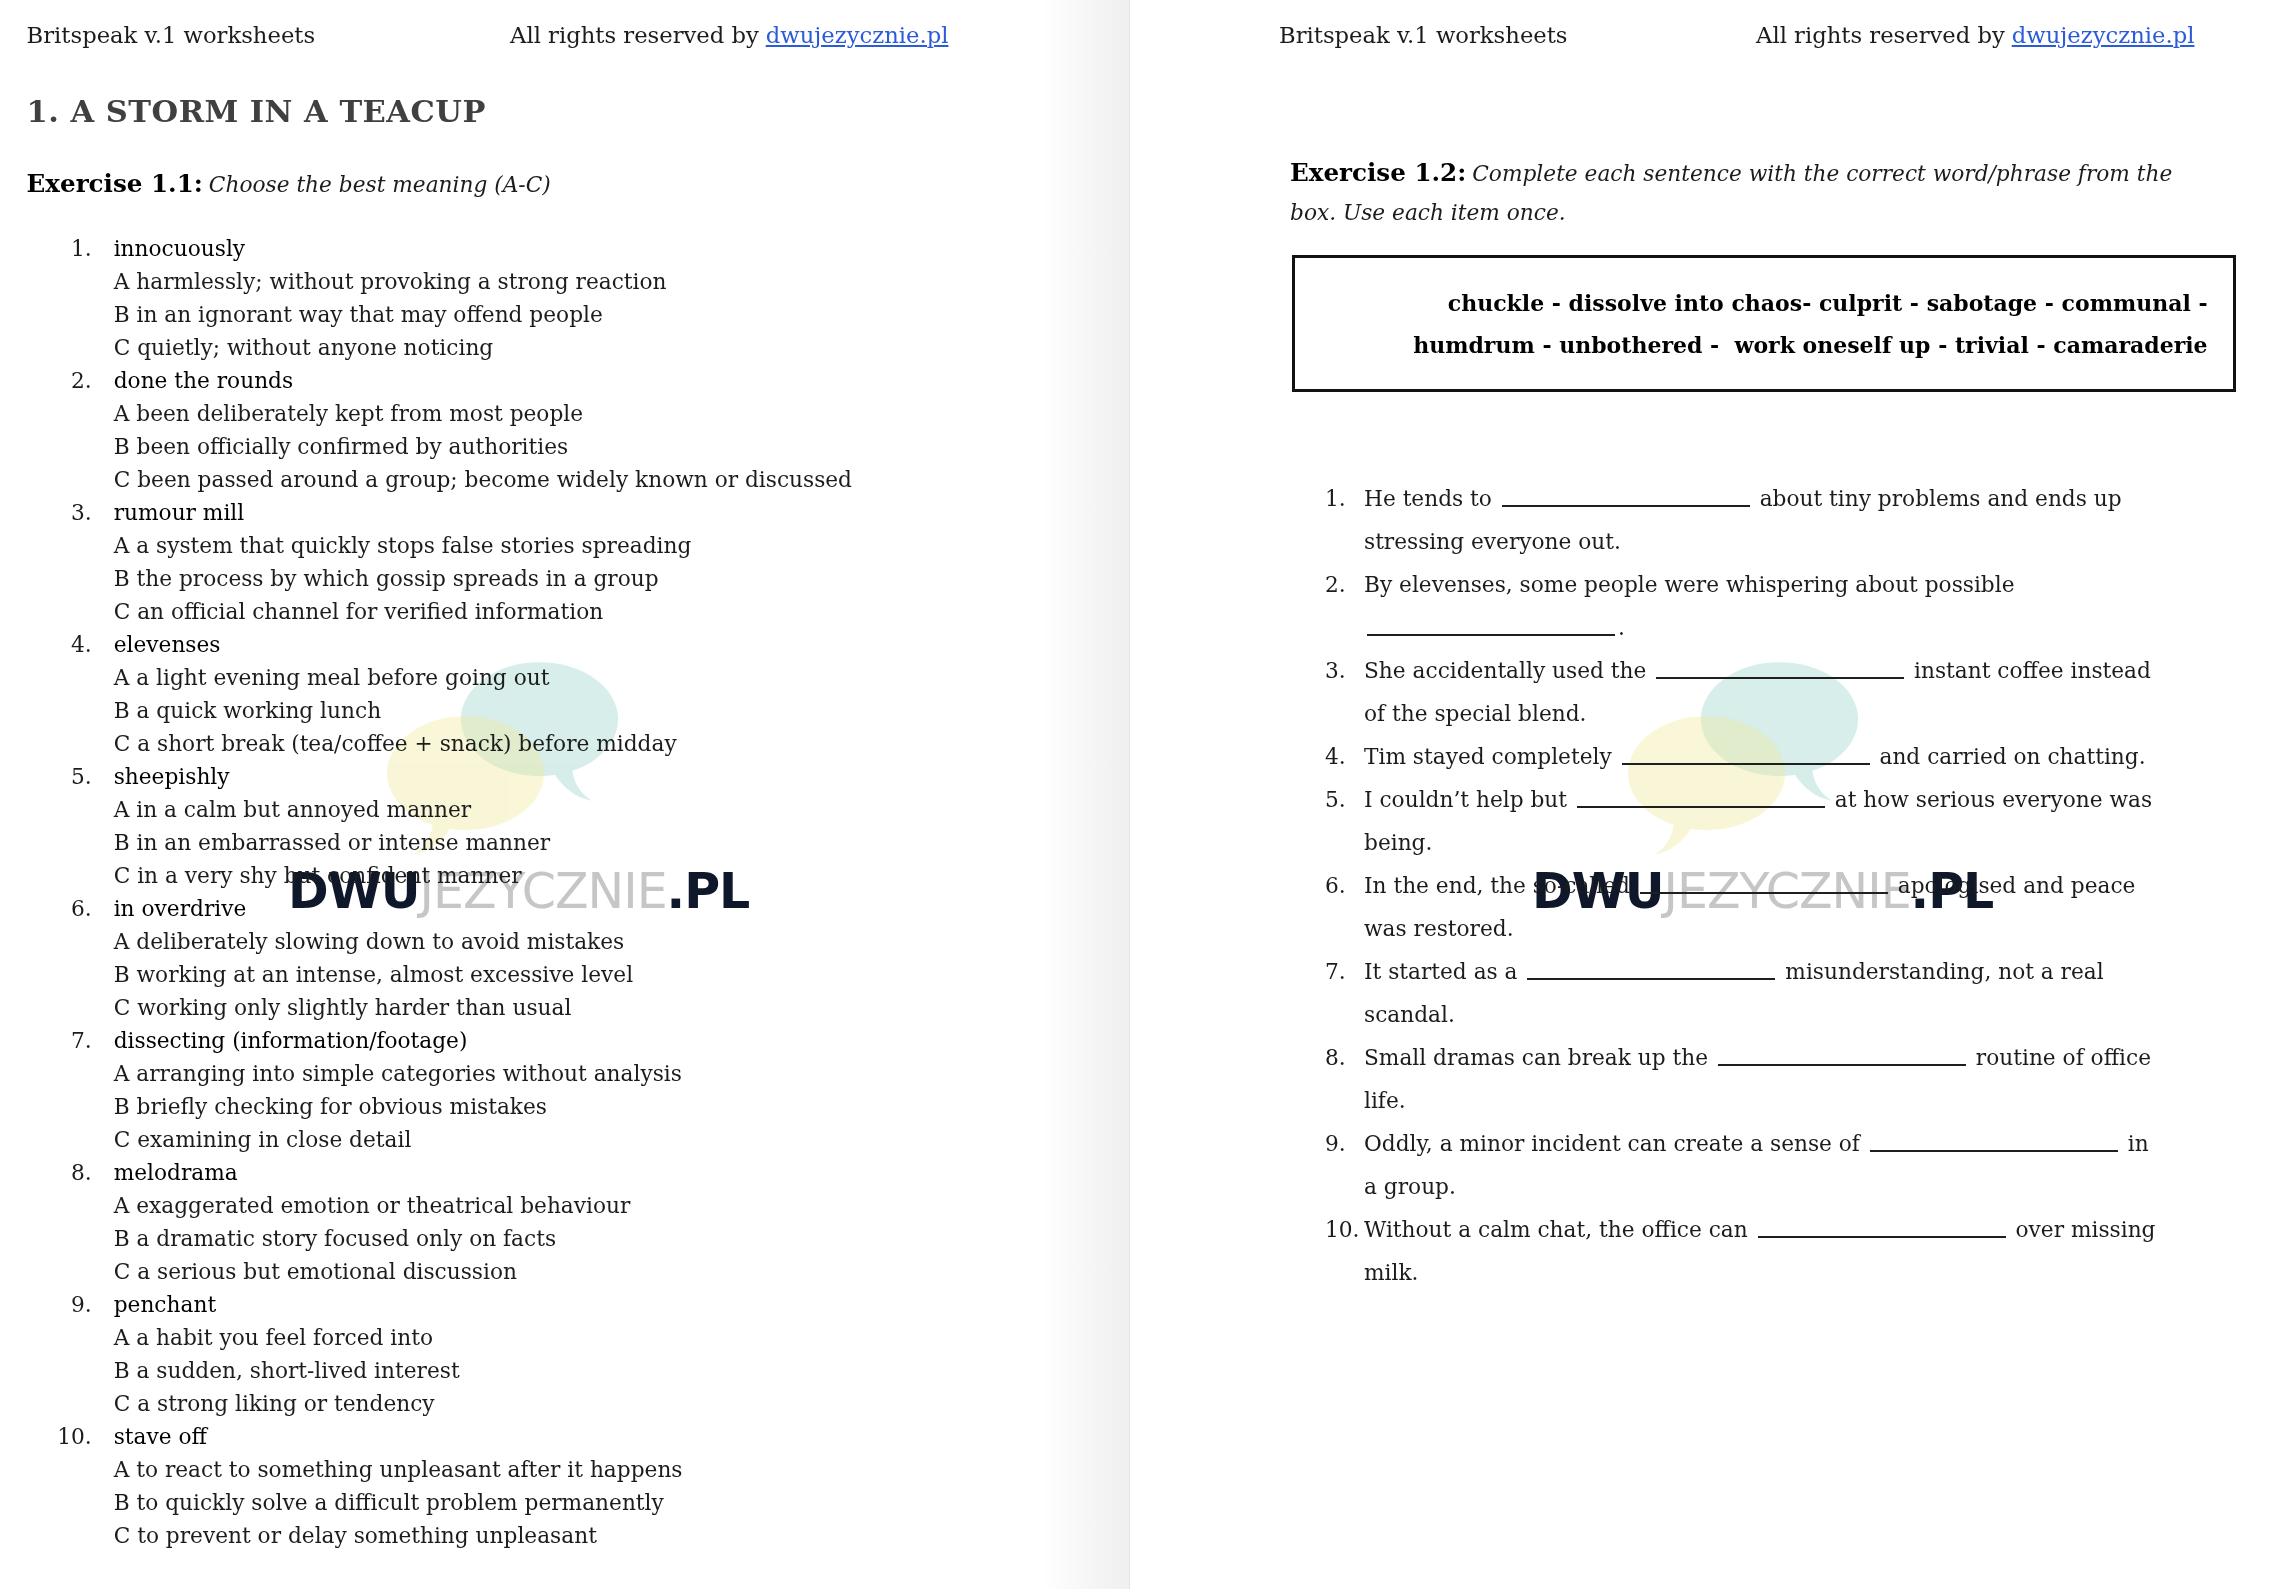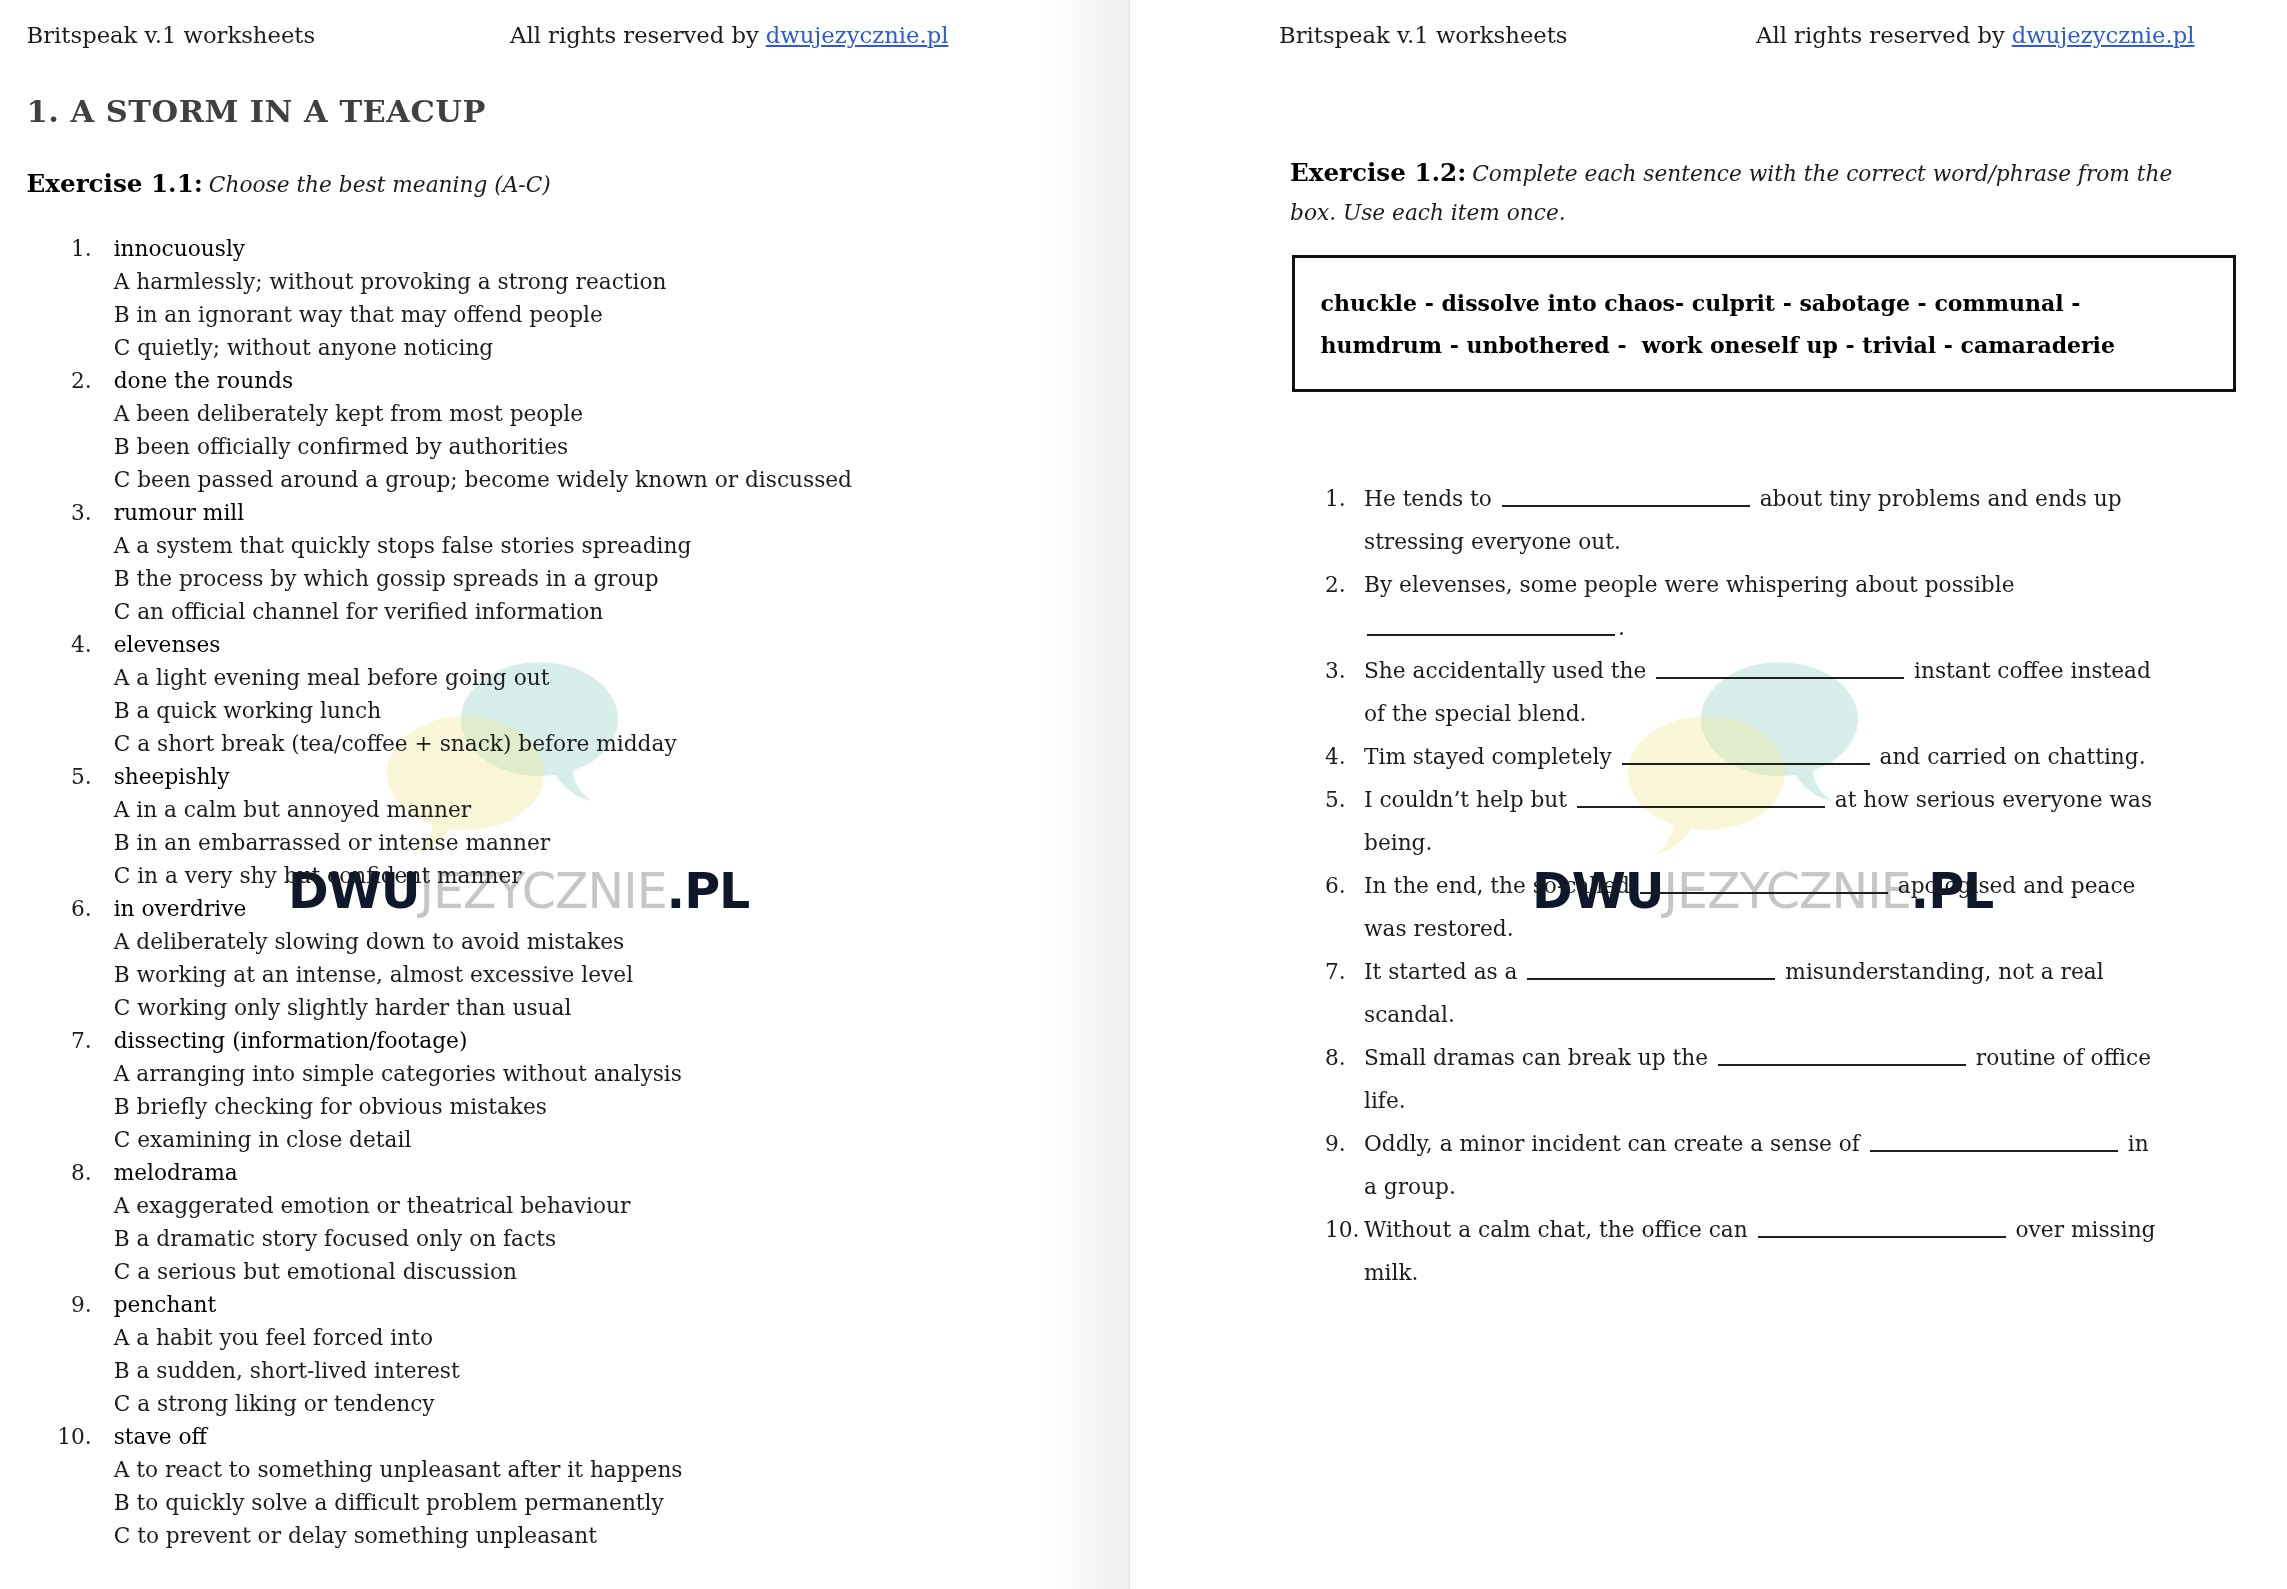--- a/index.html
+++ b/index.html
@@ -31,21 +31,21 @@
     font-size:30.5px; font-weight:bold; color:#404040; letter-spacing:0.5px; white-space:nowrap;
   }
   .ex-heading { position:absolute; }
   .ex-label { font-weight:bold; font-size:24.6px; color:#000; }
   .ex-instr { font-style:italic; font-size:21.7px; margin-left:6px; white-space:pre-line; }
   #ex1-heading { left:26.6px; top:169px; white-space:nowrap; }
   #ex2-heading { left:1290px; top:154px; width:951px; line-height:37px; }
   .word-box {
     position:absolute; left:1292px; top:255px; width:887px;
     border:3px solid #121212; padding:23.6px 25.6px;
-    font-weight:bold; font-size:22px; line-height:42px; white-space:pre-wrap; color:#000;
+    font-weight:bold; font-size:22px; line-height:42px; white-space:pre-wrap; color:#000;text-align:right;
   }
   
   .vocab { position:absolute; left:19.7px; top:232px; width:1093px; font-size:21.7px; line-height:33px; }
   .v-item { position:relative; padding-left:94px; }
   .v-num  { position:absolute; left:0; top:0; width:72px; text-align:right; }
   .v-term { font-weight:normal; color:#000; }
   
   .sentences { position:absolute; left:1325px; top:477px; width:931px; font-size:21.7px; line-height:43px; }
   .s-item { position:relative; padding-left:39px; }
   .s-num  { position:absolute; left:0; top:0; width:37px; }

